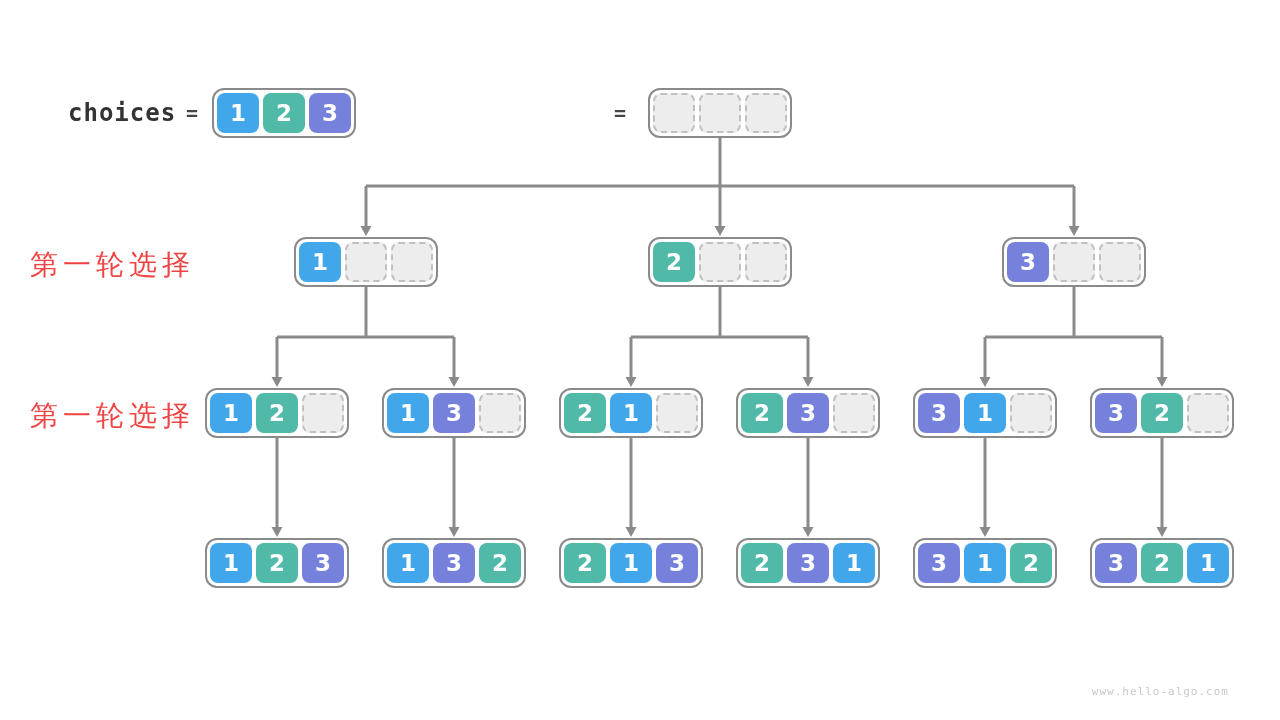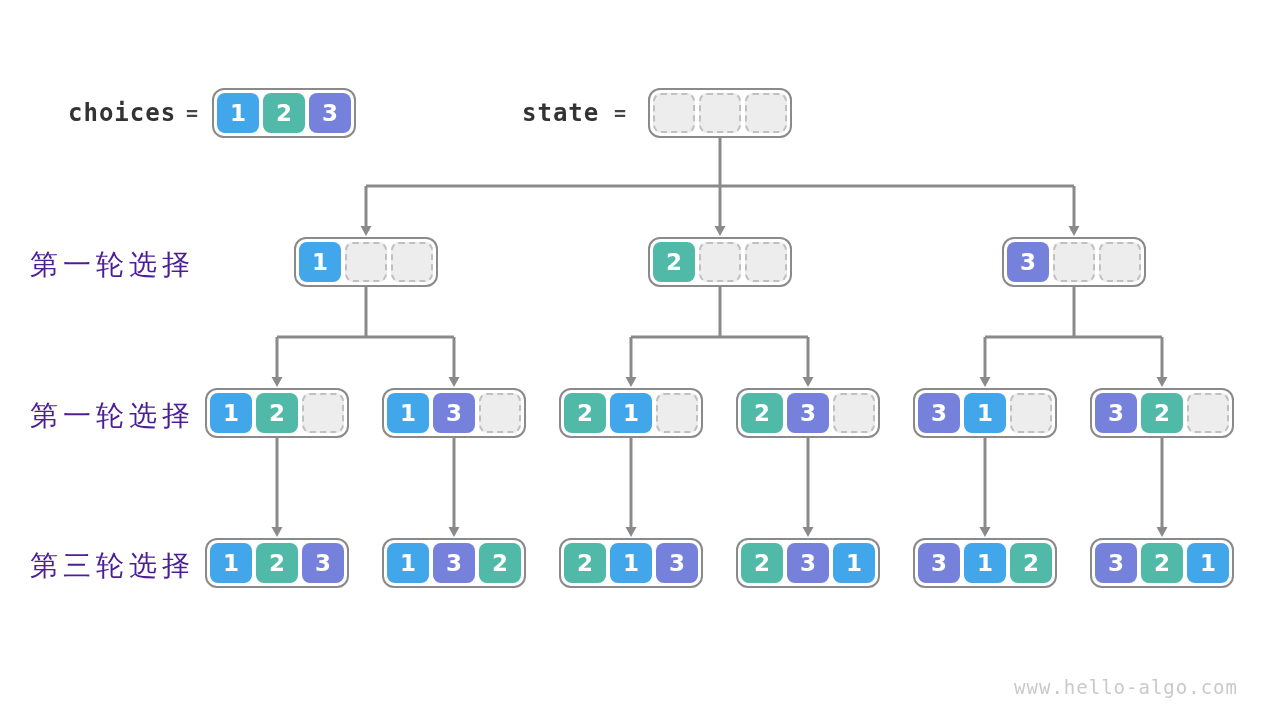--- a/index.html
+++ b/index.html
@@ -19,26 +19,26 @@
 
   
   .codeLabel { position:absolute; top:88px; height:50px; display:flex; align-items:center;
                font-family:"DejaVu Sans Mono", monospace; font-weight:700;
                font-size:24px; color:#333; letter-spacing:1px; }
   .eqSign   { position:absolute; top:88px; height:50px; display:flex; align-items:center;
               font-family:"DejaVu Sans Mono", monospace; font-weight:600;
               font-size:20px; color:#444; }
 
   
-  .rowlabel { position:absolute; left:30px; font-size:28px; color:#4c1d95;
+  .rowlabel { position:absolute; left:30px; font-size:28px; color:#ef4444;
               letter-spacing:5px; white-space:nowrap; }
 
-  .watermark { position:absolute; right:42px; bottom:22px;
+  .watermark { position:absolute; right:51px; bottom:22px;
                font-family:"DejaVu Sans Mono", monospace;
-               font-size:19px; color:#c9c9c9; letter-spacing:1px; }
+               font-size:11px; color:#c9c9c9; letter-spacing:1px; }
 </style>
 </head>
 <body>
 
 <div class="stage">
 
   <svg id="lines" class="lines" width="1280" height="720">
       <line x1="720" y1="138" x2="720" y2="186" stroke="#8a8a8a" stroke-width="3"></line>
       <line x1="366" y1="186" x2="1074" y2="186" stroke="#8a8a8a" stroke-width="3"></line>
       <line x1="366" y1="186" x2="366" y2="228" stroke="#8a8a8a" stroke-width="3"></line>
@@ -80,31 +80,29 @@
     </svg>
 
   <div class="codeLabel" style="left:68px">choices</div>
   <div class="eqSign" style="left:186px">=</div>
   <div id="choicesBox" class="abox" style="left:212px; top:88px">
       <div class="cell" style="background: rgb(65, 167, 234);">1</div>
       <div class="cell" style="background: rgb(80, 185, 167);">2</div>
       <div class="cell" style="background: rgb(118, 129, 220);">3</div>
     </div>
 
-  <div class="codeLabel" style="left:522px">state</div>
   <div class="eqSign" style="left:614px">=</div>
   <div id="stateBox" class="abox" style="left:648px; top:88px">
       <div class="cell empty"></div>
       <div class="cell empty"></div>
       <div class="cell empty"></div>
     </div>
 
   <div class="rowlabel" style="top:246px">第一轮选择</div>
   <div class="rowlabel" style="top:397px">第一轮选择</div>
-  <div class="rowlabel" style="top:547px">第三轮选择</div>
 
   <div id="nodes">
       <div class="abox" style="left: 294px; top: 237px;">
         <div class="cell" style="background: rgb(65, 167, 234);">1</div>
         <div class="cell empty"></div>
         <div class="cell empty"></div>
       </div>
       <div class="abox" style="left: 648px; top: 237px;">
         <div class="cell" style="background: rgb(80, 185, 167);">2</div>
         <div class="cell empty"></div>

